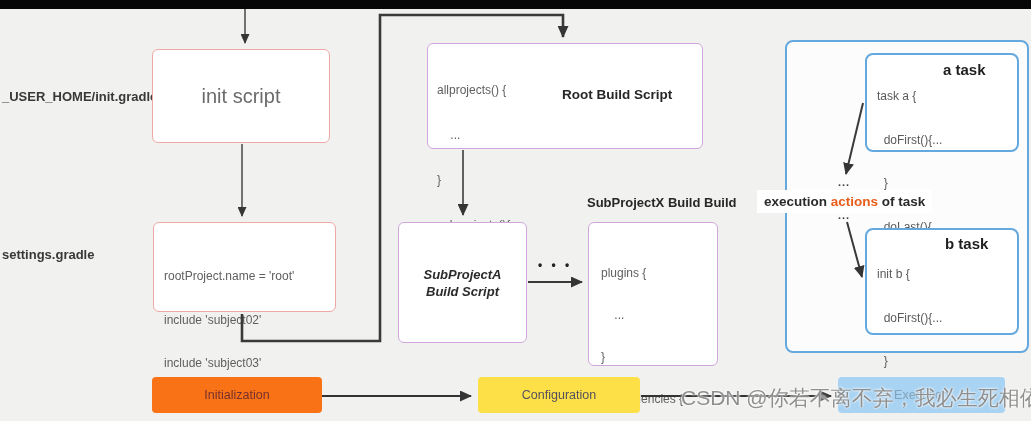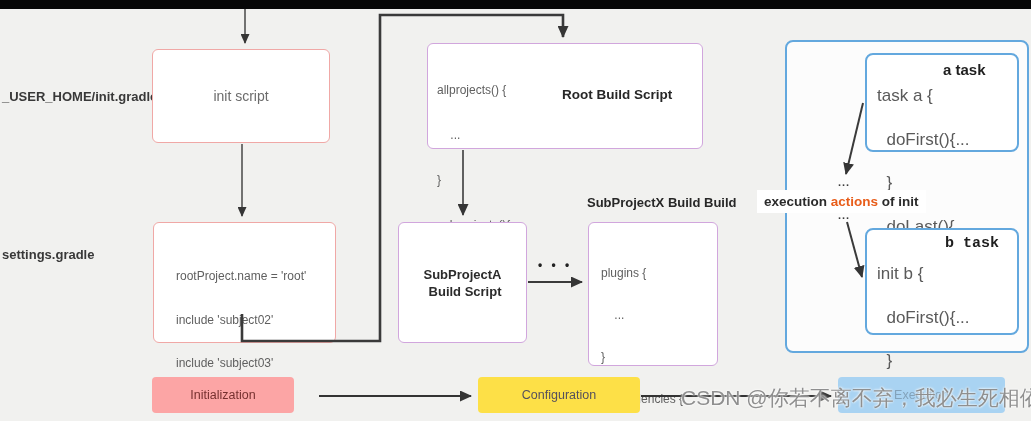--- a/index.html
+++ b/index.html
@@ -5,21 +5,21 @@
   html,body{margin:0;padding:0;}
   .stage{position:relative;width:1031px;height:421px;background:#f1f1ef;
     font-family:"Liberation Sans",sans-serif;overflow:hidden;}
   .topbar{position:absolute;left:0;top:0;width:1031px;height:9px;background:#070707;}
   .box{position:absolute;background:#ffffff;box-sizing:border-box;border-radius:6px;}
   .pink{border:1.5px solid #f0a8a6;}
   .purple{border:1.5px solid #d1a6dd;}
   .blue{border:2px solid #63a8de;border-radius:8px;}
   .center{display:flex;align-items:center;justify-content:center;}
   .code{font-size:12px;color:#5f5f5f;line-height:14.5px;white-space:pre;}
-  .code-sm{font-size:17px;color:#5a5a5a;line-height:14.5px;white-space:pre;}
+  .code-sm{font-size:12px;color:#5a5a5a;line-height:14.5px;white-space:pre;}
   .side-label{position:absolute;font-weight:bold;font-size:13px;color:#383838;}
   .bold-title{font-weight:bold;color:#272727;}
   .phase{position:absolute;height:36px;border-radius:4px;display:flex;align-items:center;
     justify-content:center;font-size:12.5px;}
   .svg-layer{position:absolute;left:0;top:0;width:1031px;height:421px;pointer-events:none;}
   .ellipsis{position:absolute;font-weight:bold;font-size:11px;color:#3b3b3b;letter-spacing:1px;}
   .caption{position:absolute;left:757px;top:190px;background:#ffffff;padding:4px 7px;
     font-weight:bold;font-size:13.5px;color:#2b2b2b;white-space:nowrap;}
   .caption .hl{color:#e85d1a;}
   .watermark{position:absolute;left:681px;top:384px;font-size:21px;color:#8f8f8f;
@@ -30,45 +30,45 @@
 <body>
 
 <div class="stage">
 
   <div class="topbar"></div>
 
   <div class="side-label" style="left:2px;top:89px;">_USER_HOME/init.gradle</div>
   <div class="side-label" style="left:2px;top:247px;">settings.gradle</div>
 
   <div class="box pink center" style="left:152px;top:49px;width:178px;height:94px;">
-    <span style="font-size:14px;color:#6b6b6b;">init script</span>
+    <span style="font-size:20px;color:#6b6b6b;">init script</span>
   </div>
 
-  <div class="box pink" style="left:153px;top:222px;width:183px;height:121px;padding:17px 0 0 22px;">
+  <div class="box pink" style="left:153px;top:222px;width:183px;height:90px;padding:17px 0 0 10px;">
     <div class="code">
       <div>rootProject.name = 'root'</div>
       <div>include 'subject02'</div>
       <div>include 'subject03'</div>
     </div>
   </div>
 
   <div class="box purple" style="left:427px;top:43px;width:276px;height:106px;padding:9px 0 7px 9px;">
     <div class="code" style="line-height:15px;">
       <div>allprojects() {</div>
       <div>    ...</div>
       <div>}</div>
       <div>subprojects(){</div>
       <div>    ...</div>
       <div>}</div>
     </div>
     <div class="bold-title" style="position:absolute;left:134px;top:43px;font-size:13.5px;">Root Build Script</div>
   </div>
 
   <div class="box purple center" style="left:398px;top:222px;width:129px;height:121px;">
-    <div style="text-align:right;font-weight:bold;font-size:13px;color:#2b2b2b;line-height:17px;">
+    <div style="text-align:center;font-weight:bold;font-size:13px;color:#2b2b2b;line-height:17px;font-style:italic;">
       <div>SubProjectA</div>
       <div>Build Script</div>
     </div>
   </div>
 
   <div style="position:absolute;left:538px;top:258px;font-weight:bold;font-size:12px;color:#222;letter-spacing:3px;">• • •</div>
 
   <div class="bold-title" style="position:absolute;left:587px;top:195px;font-size:13px;">SubProjectX Build Build</div>
   <div class="box purple" style="left:588px;top:222px;width:130px;height:144px;padding:15px 0 0 12px;">
     <div class="code" style="line-height:14px;">
@@ -97,21 +97,21 @@
 
   <div class="box blue" style="left:865px;top:228px;width:154px;height:107px;padding:8px 0 0 10px;">
     <div class="code-sm">
       <div>init b {</div>
       <div>  doFirst(){...</div>
       <div>  }</div>
       <div>  doLast(){...</div>
       
       
     </div>
-    <div style="position:absolute;left:78px;top:5px;font-weight:bold;font-size:15px;color:#1f1f1f;font-family:Liberation Mono, monospace;">b task</div>
+    <div style="position:absolute;left:78px;top:5px;font-weight:bold;font-size:15px;color:#1f1f1f;">b task</div>
   </div>
 
   <svg class="svg-layer">
     <defs>
       <marker id="ah" markerUnits="userSpaceOnUse" markerWidth="10" markerHeight="9" refX="9" refY="4.5" orient="auto">
         <path d="M0,0 L10,4.5 L0,9 Z" fill="#353535"></path>
       </marker>
       <marker id="ahBig" markerUnits="userSpaceOnUse" markerWidth="12" markerHeight="11" refX="11" refY="5.5" orient="auto">
         <path d="M0,0 L12,5.5 L0,11 Z" fill="#353535"></path>
       </marker>
@@ -121,24 +121,24 @@
     <polyline points="242,314 242,341 380,341 380,15 563,15 563,37" fill="none" stroke="#3a3a3a" stroke-width="2.6" marker-end="url(#ahBig)"></polyline>
     <line x1="463" y1="150" x2="463" y2="215" stroke="#3c3c3c" stroke-width="1.6" marker-end="url(#ahBig)"></line>
     <line x1="528" y1="282" x2="582" y2="282" stroke="#3a3a3a" stroke-width="2.2" marker-end="url(#ahBig)"></line>
     <line x1="863" y1="103" x2="846" y2="174" stroke="#3a3a3a" stroke-width="2" marker-end="url(#ahBig)"></line>
     <line x1="847" y1="222" x2="862" y2="277" stroke="#3a3a3a" stroke-width="2" marker-end="url(#ahBig)"></line>
     <line x1="319" y1="396" x2="471" y2="396" stroke="#333333" stroke-width="1.8" marker-end="url(#ahBig)"></line>
     <line x1="641" y1="396" x2="831" y2="396" stroke="#333333" stroke-width="1.8" marker-end="url(#ahBig)"></line>
   </svg>
 
   <div class="ellipsis" style="left:838px;top:176px;">...</div>
-  <div class="caption"><span>execution </span><span class="hl">actions</span><span> of init</span></div>
+  <div class="caption"><span>execution </span><span class="hl">actions</span><span> of task</span></div>
   <div class="ellipsis" style="left:838px;top:209px;">...</div>
 
-  <div class="phase" style="left:152px;top:377px;width:142px;background:#fca5a5;color:#76302f;">Initialization</div>
+  <div class="phase" style="left:152px;top:377px;width:170px;background:#f97316;color:#76302f;">Initialization</div>
   <div class="phase" style="left:478px;top:377px;width:162px;background:#fde047;color:#55505c;">Configuration</div>
   <div class="phase" style="left:838px;top:377px;width:167px;background:#a9d3f2;color:#5d7283;">
     <span class="exec-dim">Execution</span>
   </div>
 
   <div class="watermark">CSDN @你若不离不弃，我必生死相依</div>
 
 </div>
 
 </body></html>

